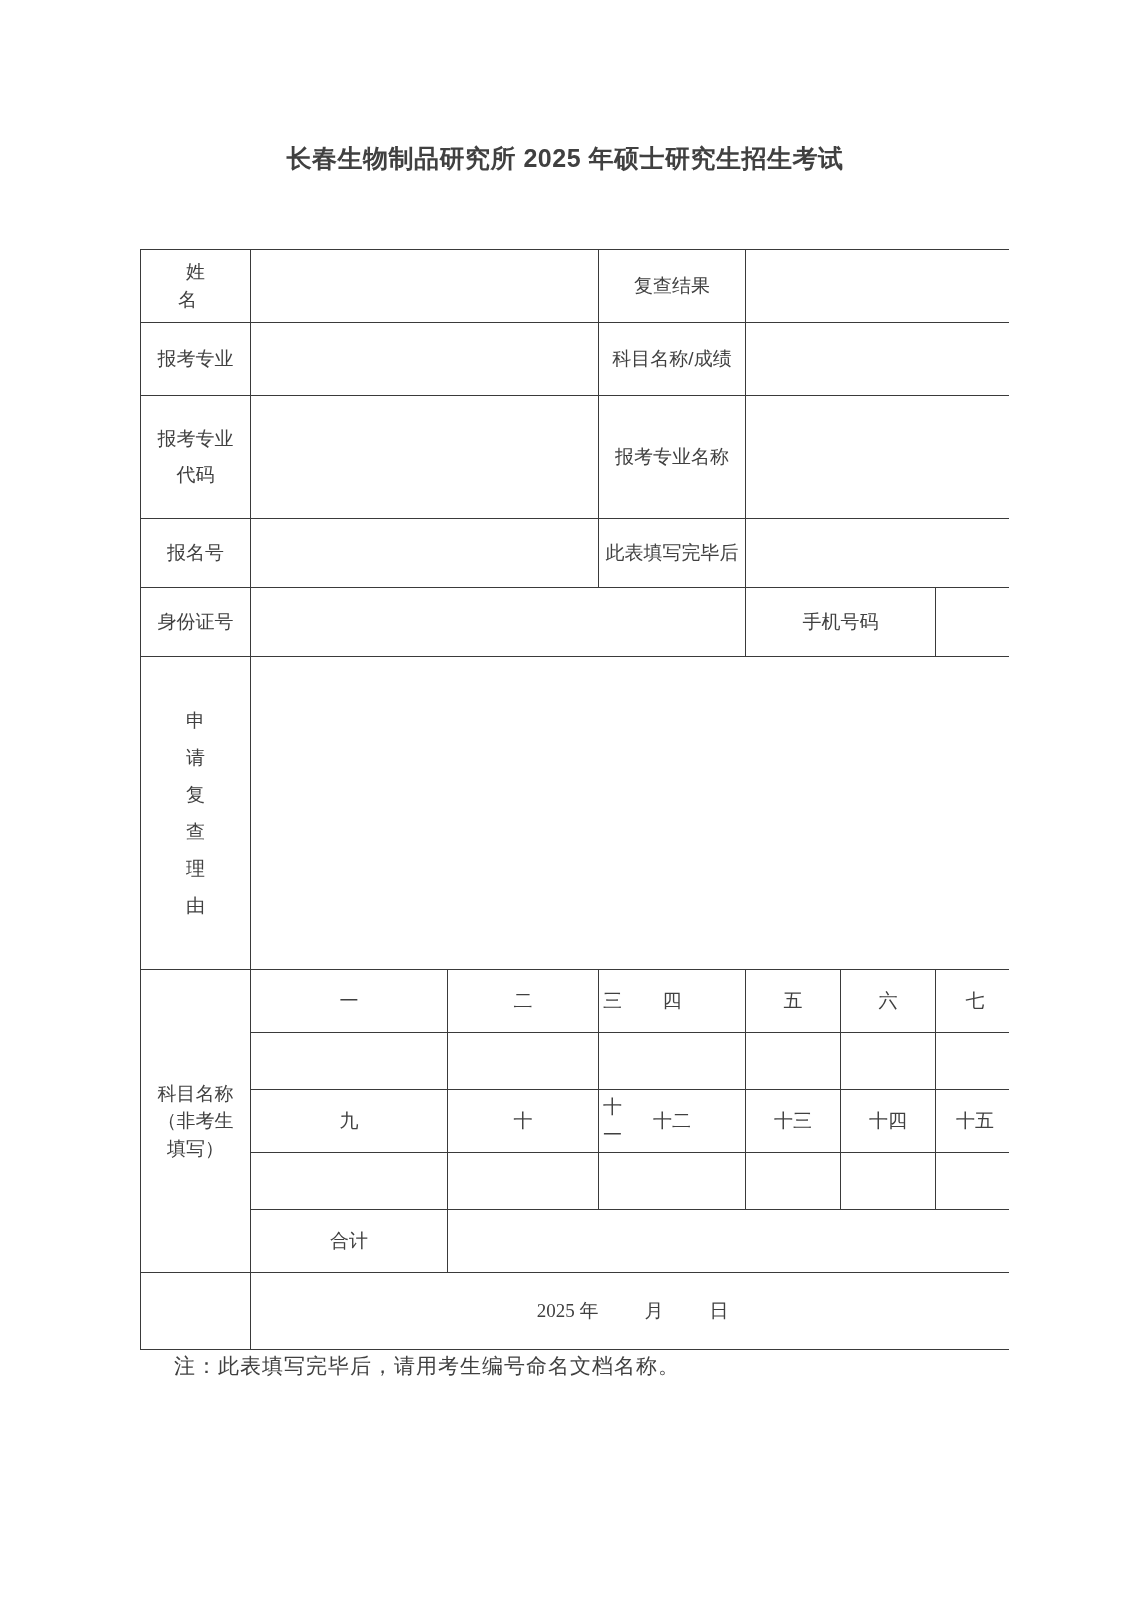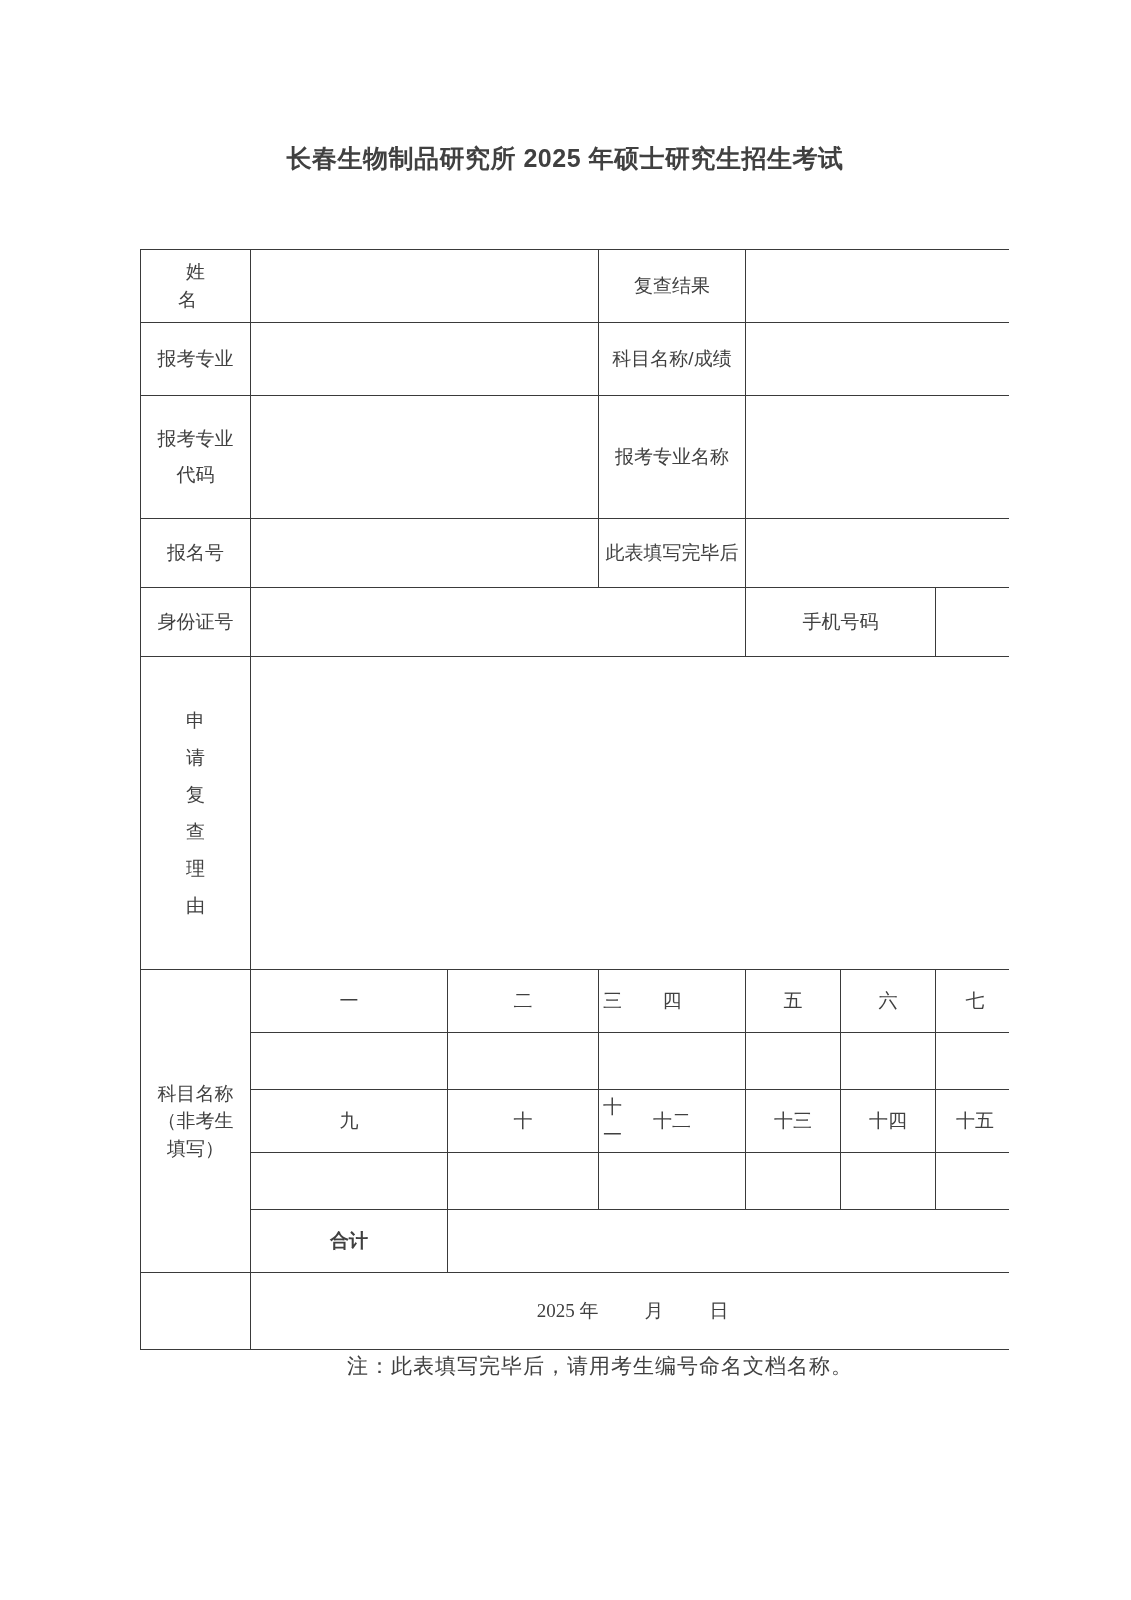--- a/index.html
+++ b/index.html
@@ -58,21 +58,21 @@
     font-size: 19px;
   }
   .r-name td       { height: 72px; }
   .r-subject td    { height: 72px; }
   .r-major td      { height: 122px; }
   .r-regno td      { height: 68px; }
   .r-idcard td     { height: 68px; }
   .r-reason td     { height: 312px; }
   .grid-num td     { height: 62px; }
   .grid-blank td   { height: 56px; }
-  .r-total td      { height: 62px; font-weight: bold; }
+  .r-total td      { height: 62px; }
   .r-date td       { height: 76px; margin-top: 40px; }
 
   .spaced-label {
     letter-spacing: 16px;
     padding-left: 16px;
   }
 
   
   .vertical-label {
     display: flex;
@@ -110,26 +110,26 @@
   .date-cell .seg { display: inline-block; }
   .date-cell .gap { display: inline-block; width: 46px; }
 
   .numeral {
     font-size: 20px;
   }
 
   
   .footer-note {
     position: absolute;
-    left: 144px;
+    left: 136px;
     top: 1352px;
     width: 874px;
     font-family: "Liberation Serif", "DejaVu Serif", serif;
     font-size: 21px;
-    text-align: center;
+    text-align: left;
     padding-left: 38px;
     box-sizing: border-box;
     letter-spacing: 1px;
   }
 </style>
 </head>
 <body>
 
 <div class="page">
 

